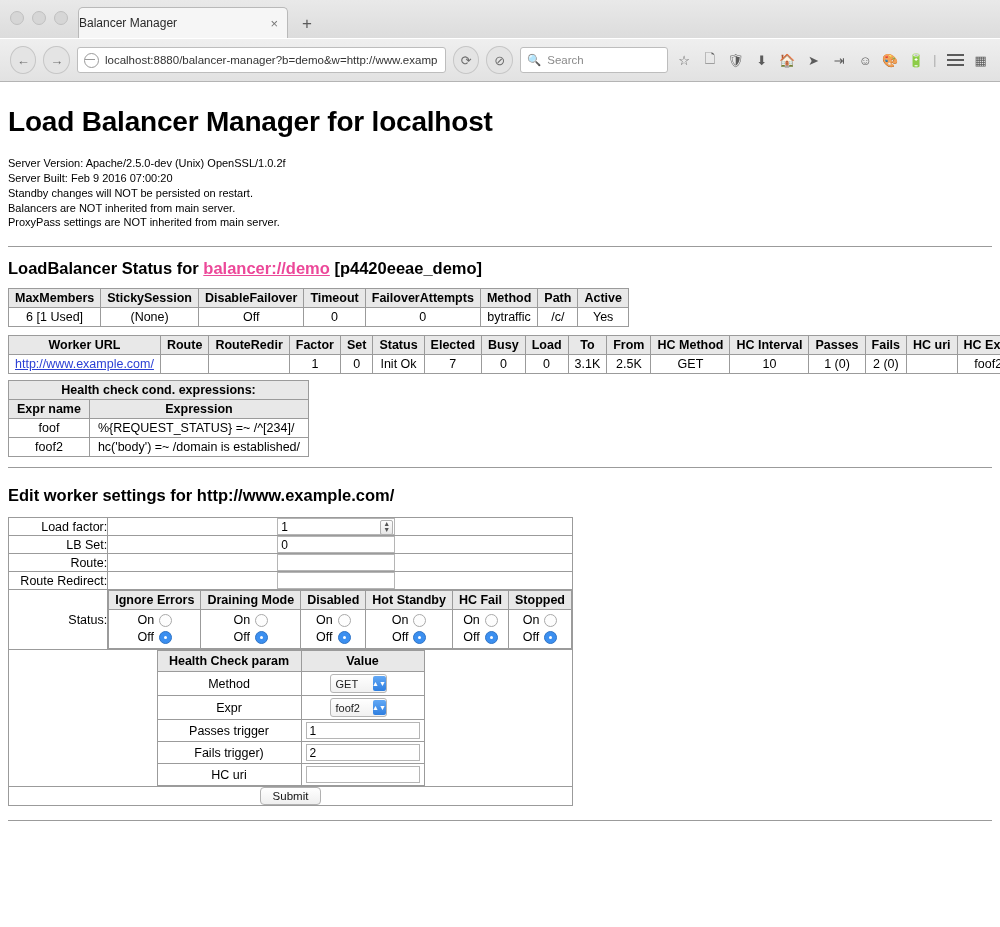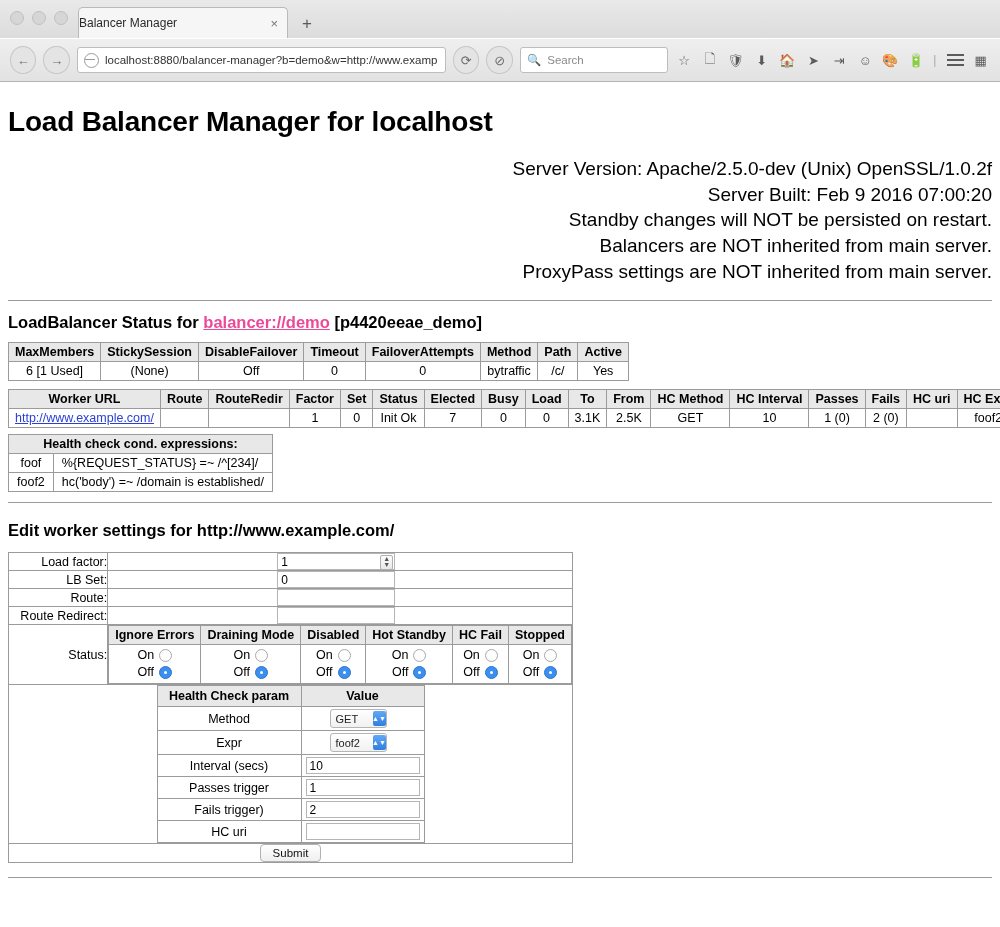--- a/index.html
+++ b/index.html
@@ -179,24 +179,23 @@
     color: #000;
     font-size: 13px;
   }
   h1.page-title {
     font-size: 28px;
     font-weight: bold;
     margin: 6px 0 18px 0;
     letter-spacing: -0.2px;
   }
   .serverinfo {
-    font-size: 19px;
+    font-size: 11px;
     line-height: 1.35;
     margin-bottom: 16px;
-    text-align: right;
   }
   hr.rule {
     border: none;
     border-top: 1px solid #9b9b9b;
     margin: 10px 0 12px 0;
   }
   h3.section {
     font-size: 16.5px;
     font-weight: bold;
     margin: 8px 0 10px 0;
@@ -550,20 +549,24 @@
         <td>foof2</td>
       </tr>
     </tbody>
   </table>
 
   <table class="hc">
     <thead>
       <tr>
         <th colspan="2">Health check cond. expressions:</th>
       </tr>
+      <tr>
+        <th>Expr name</th>
+        <th>Expression</th>
+      </tr>
     </thead>
     <tbody>
       <tr>
         <td class="name">foof</td>
         <td class="expr">%{REQUEST_STATUS} =~ /^[234]/</td>
       </tr>
       <tr>
         <td class="name">foof2</td>
         <td class="expr">hc('body') =~ /domain is established/</td>
       </tr>
@@ -706,26 +709,20 @@
               <tr>
                 <td class="pname">Expr</td>
                 <td class="pval">
                   <span class="select">
                     <span>foof2</span>
                     <span class="caret">▲▼</span>
                   </span>
                 </td>
               </tr>
               <tr>
-                <td class="pname">Interval (secs)</td>
-                <td class="pval">
-                  <input class="hcinput" type="text" value="10" style="">
-                </td>
-              </tr>
-              <tr>
                 <td class="pname">Passes trigger</td>
                 <td class="pval">
                   <input class="hcinput" type="text" value="1" style="">
                 </td>
               </tr>
               <tr>
                 <td class="pname">Fails trigger)</td>
                 <td class="pval">
                   <input class="hcinput" type="text" value="2" style="">
                 </td>

